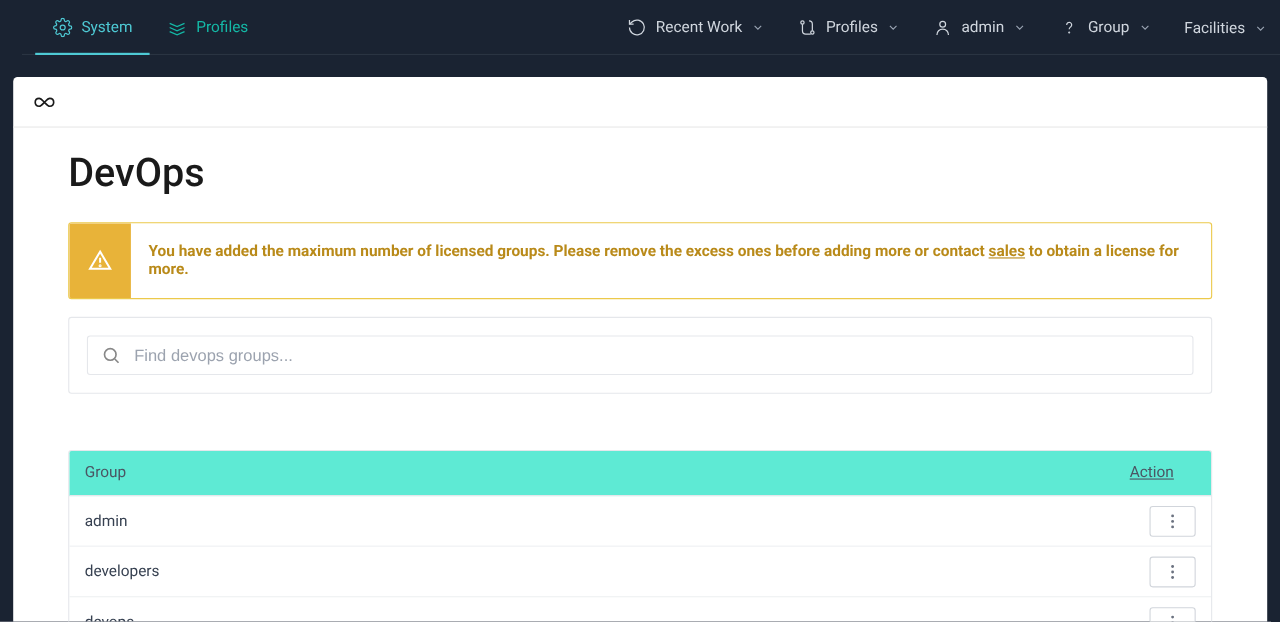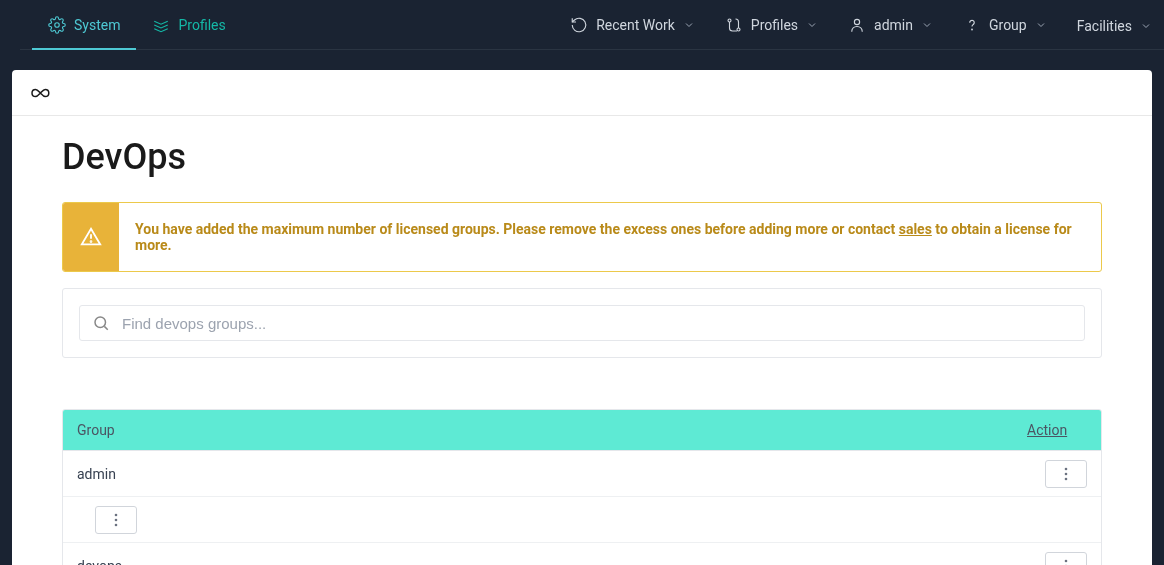--- a/index.html
+++ b/index.html
@@ -347,20 +347,21 @@
             <div class="action-btn">
               <svg class="dots-icon" width="4" height="14" viewBox="0 0 4 14">
                 <circle cx="2" cy="2" r="1.3"></circle>
                   <circle cx="2" cy="7" r="1.3"></circle>
                   <circle cx="2" cy="12" r="1.3"></circle>
               </svg>
             </div>
           </div>
         </div>
         <div class="table-row">
+          <div class="col-group">developers</div>
           <div class="col-action">
             <div class="action-btn">
               <svg class="dots-icon" width="4" height="14" viewBox="0 0 4 14">
                 <circle cx="2" cy="2" r="1.3"></circle>
                   <circle cx="2" cy="7" r="1.3"></circle>
                   <circle cx="2" cy="12" r="1.3"></circle>
               </svg>
             </div>
           </div>
         </div>

